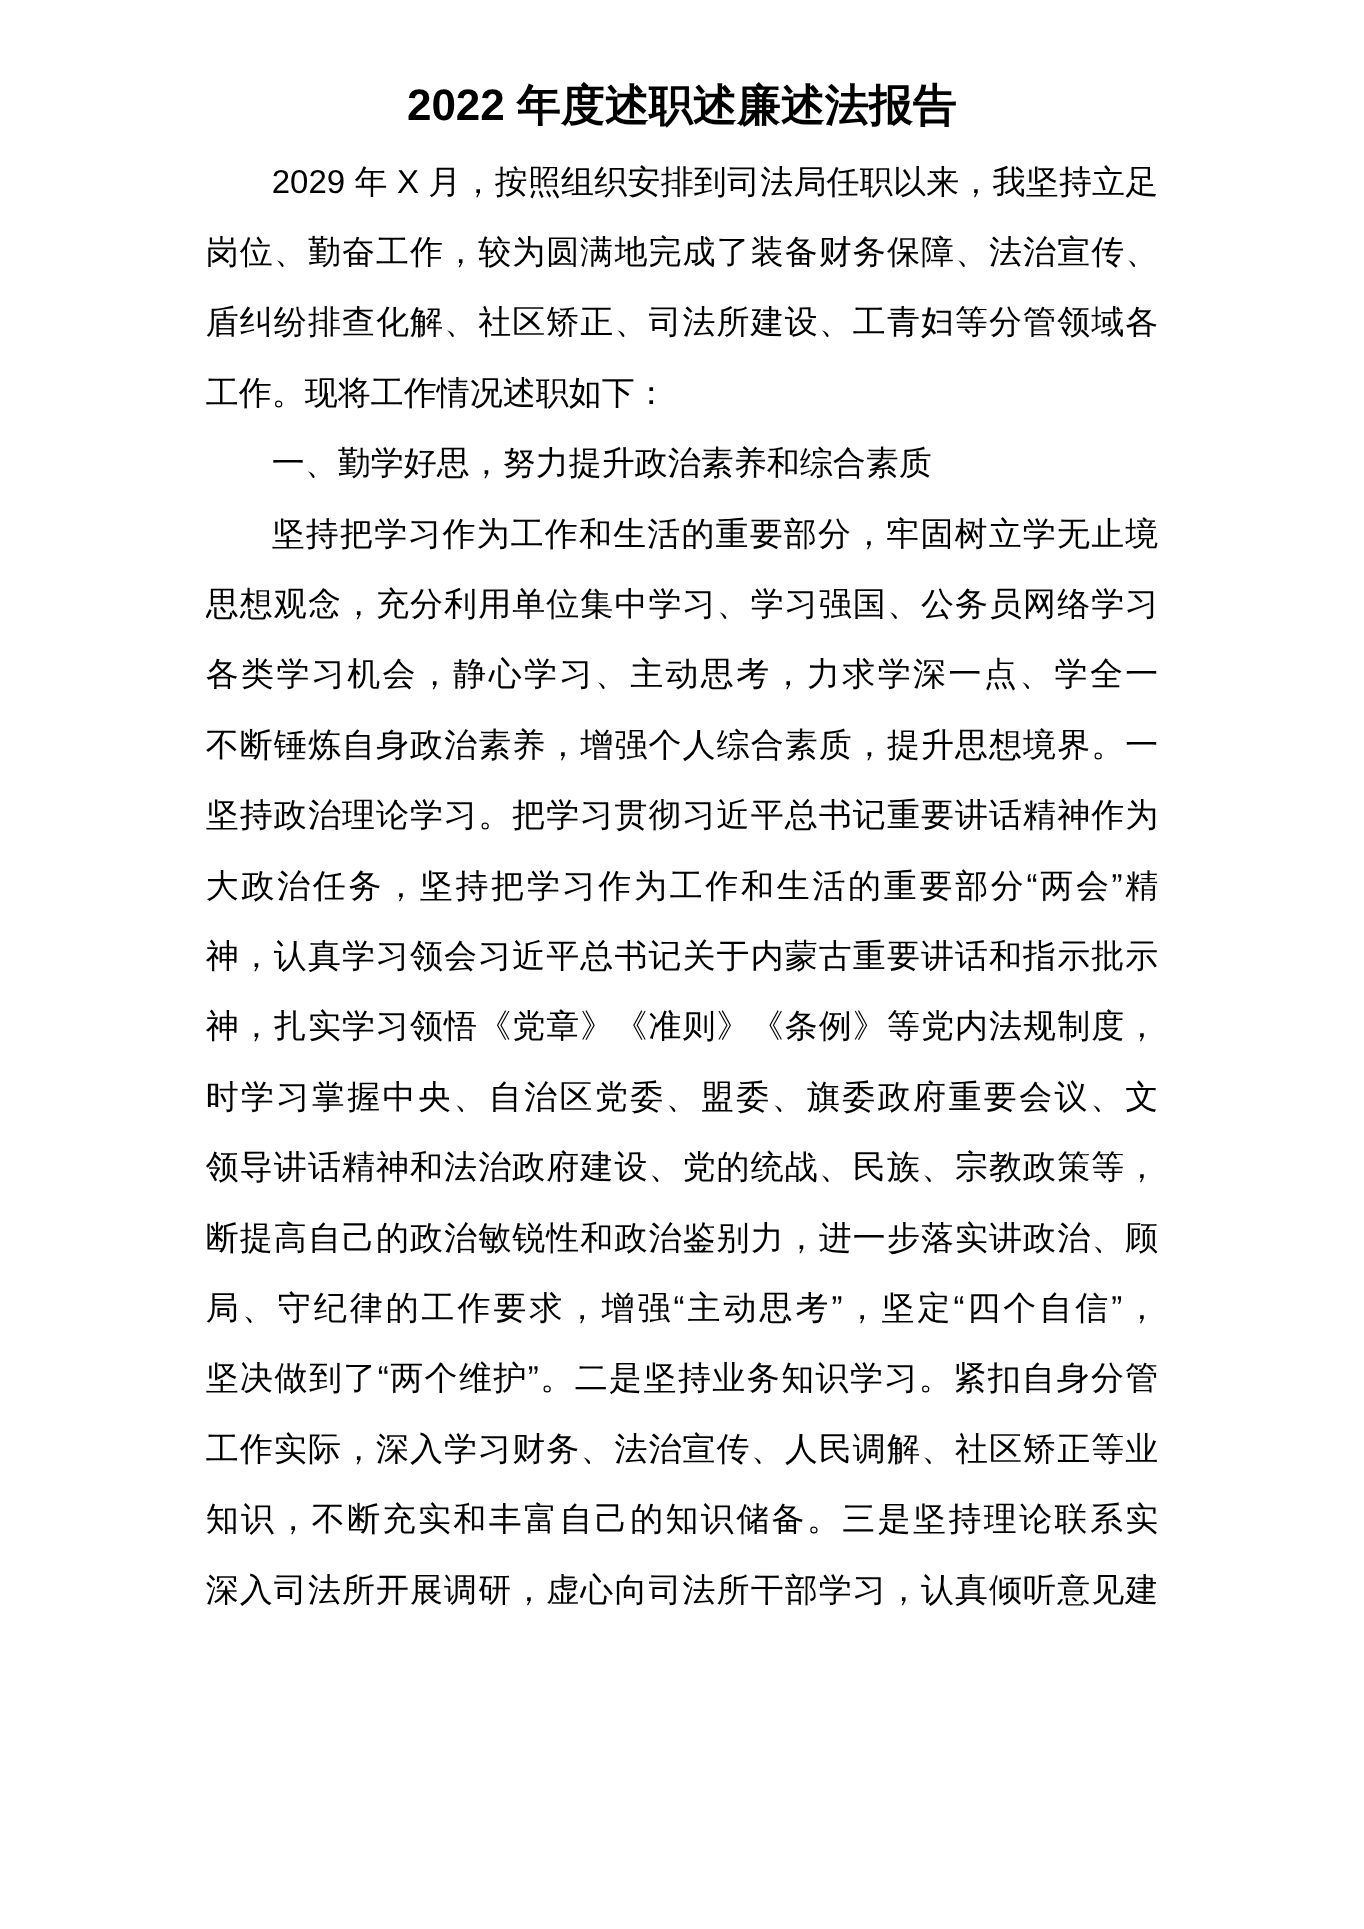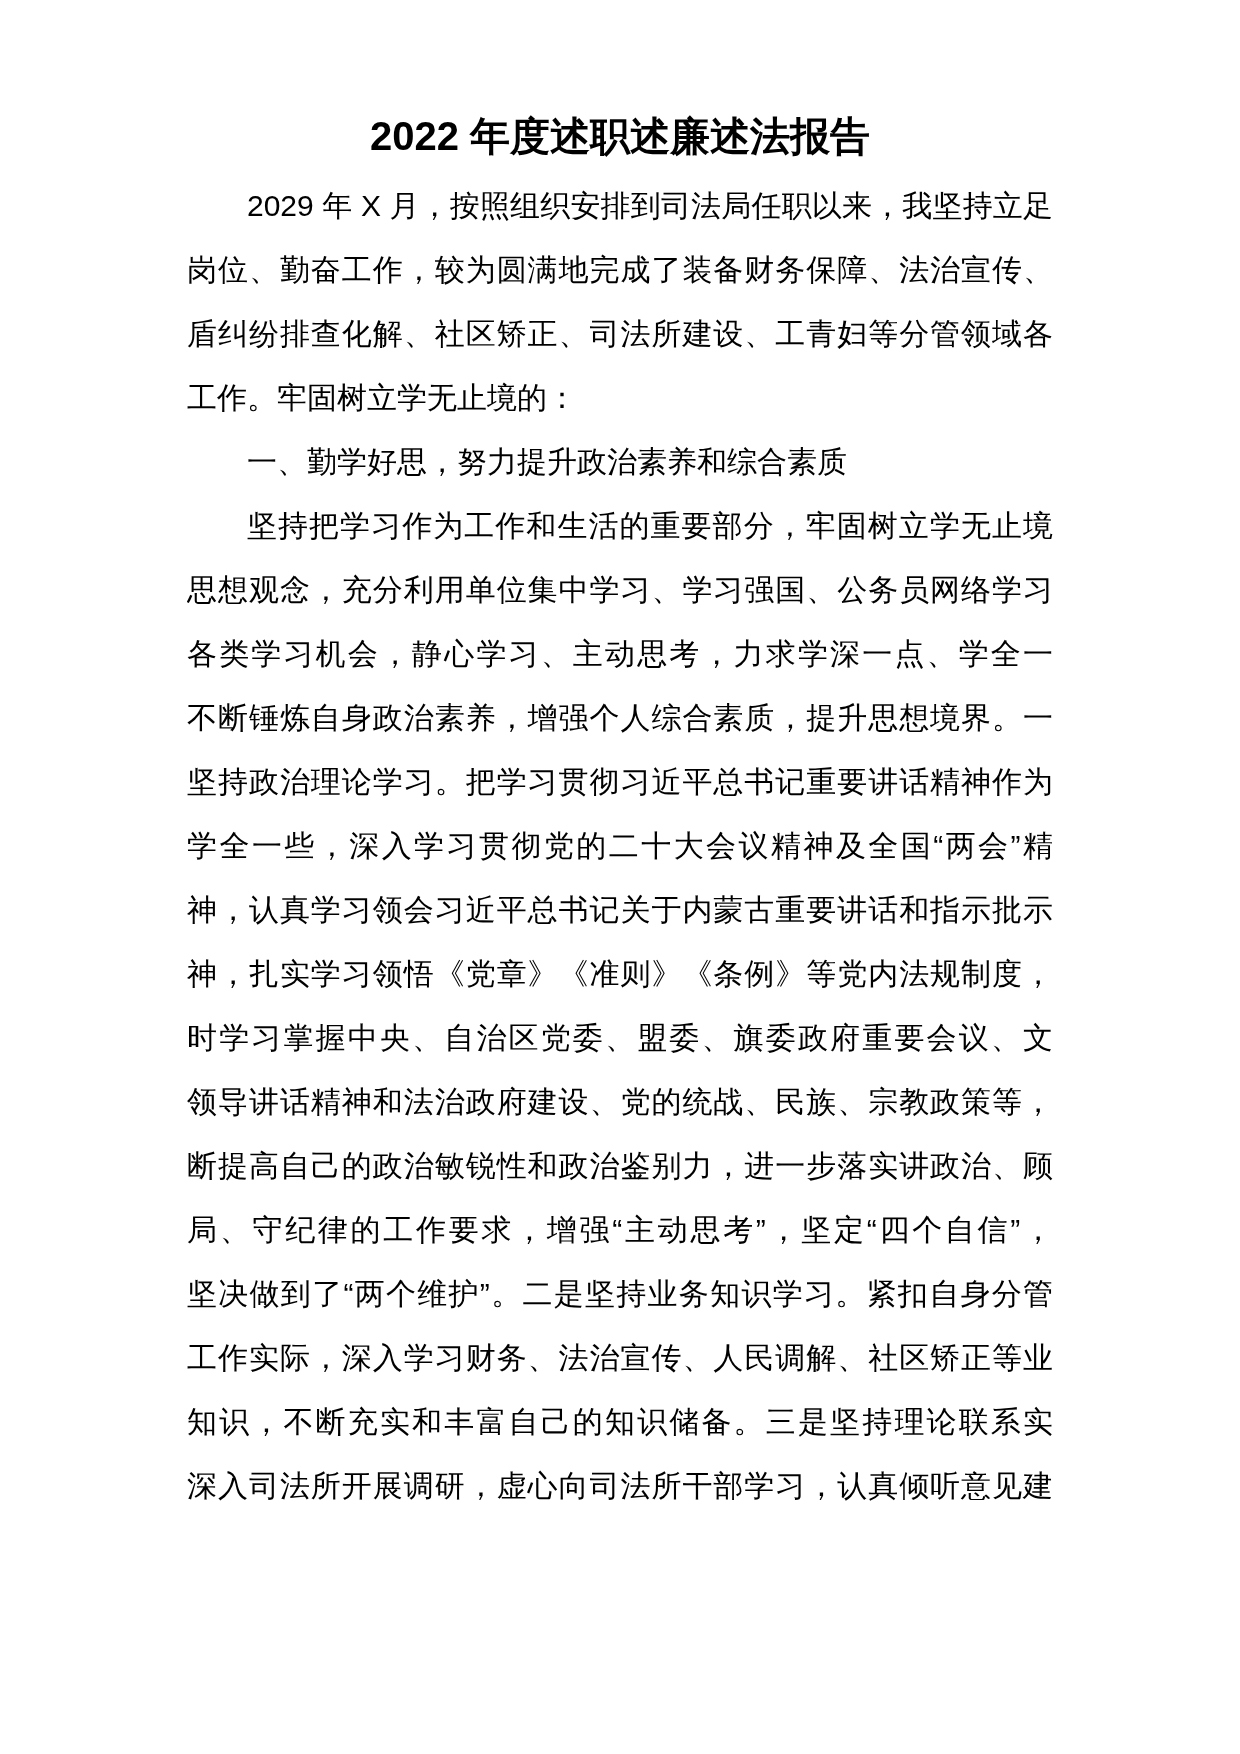--- a/index.html
+++ b/index.html
@@ -7,21 +7,21 @@
     padding: 0;
     background: #ffffff;
   }
   .page {
     position: relative;
     width: 1240px;
     height: 1754px;
     box-sizing: border-box;
     background: #ffffff;
     color: #000000;
-    padding: 108px 187px 0 187px;
+    padding: 68px 187px 0 187px;
     font-family: "Liberation Sans", "DejaVu Sans", sans-serif;
     overflow: hidden;
   }
   .doc-title {
     margin: 0;
     font-size: 40px;
     font-weight: 700;
     line-height: 56px;
     text-align: center;
     white-space: nowrap;
@@ -48,28 +48,28 @@
 </style>
 </head>
 <body>
 
 <div class="page">
   <h1 class="doc-title">2022 年度述职述廉述法报告</h1>
   <div class="doc-body">
       <div class="line indent">2029 年 X 月，按照组织安排到司法局任职以来，我坚持立足</div>
       <div class="line">岗位、勤奋工作，较为圆满地完成了装备财务保障、法治宣传、矛</div>
       <div class="line">盾纠纷排查化解、社区矫正、司法所建设、工青妇等分管领域各项</div>
-      <div class="line nojust">工作。牢固树立学无止境的：</div>
+      <div class="line nojust">工作。现将工作情况述职如下：</div>
       <div class="line indent nojust">一、勤学好思，努力提升政治素养和综合素质</div>
       <div class="line indent">坚持把学习作为工作和生活的重要部分，牢固树立学无止境的</div>
       <div class="line">思想观念，充分利用单位集中学习、学习强国、公务员网络学习等</div>
       <div class="line">各类学习机会，静心学习、主动思考，力求学深一点、学全一些，</div>
       <div class="line">不断锤炼自身政治素养，增强个人综合素质，提升思想境界。一是</div>
       <div class="line">坚持政治理论学习。把学习贯彻习近平总书记重要讲话精神作为重</div>
-      <div class="line">学全一些，深入学习贯彻党的二十大会议精神及全国“两会”精</div>
+      <div class="line">大政治任务，坚持把学习作为工作和生活的重要部分“两会”精</div>
       <div class="line">神，认真学习领会习近平总书记关于内蒙古重要讲话和指示批示精</div>
       <div class="line">神，扎实学习领悟《党章》《准则》《条例》等党内法规制度，及</div>
       <div class="line">时学习掌握中央、自治区党委、盟委、旗委政府重要会议、文件、</div>
       <div class="line">领导讲话精神和法治政府建设、党的统战、民族、宗教政策等，不</div>
       <div class="line">断提高自己的政治敏锐性和政治鉴别力，进一步落实讲政治、顾大</div>
       <div class="line">局、守纪律的工作要求，增强“主动思考”，坚定“四个自信”，</div>
       <div class="line">坚决做到了“两个维护”。二是坚持业务知识学习。紧扣自身分管</div>
       <div class="line">工作实际，深入学习财务、法治宣传、人民调解、社区矫正等业务</div>
       <div class="line">知识，不断充实和丰富自己的知识储备。三是坚持理论联系实际。</div>
       <div class="line">深入司法所开展调研，虚心向司法所干部学习，认真倾听意见建议，</div>

